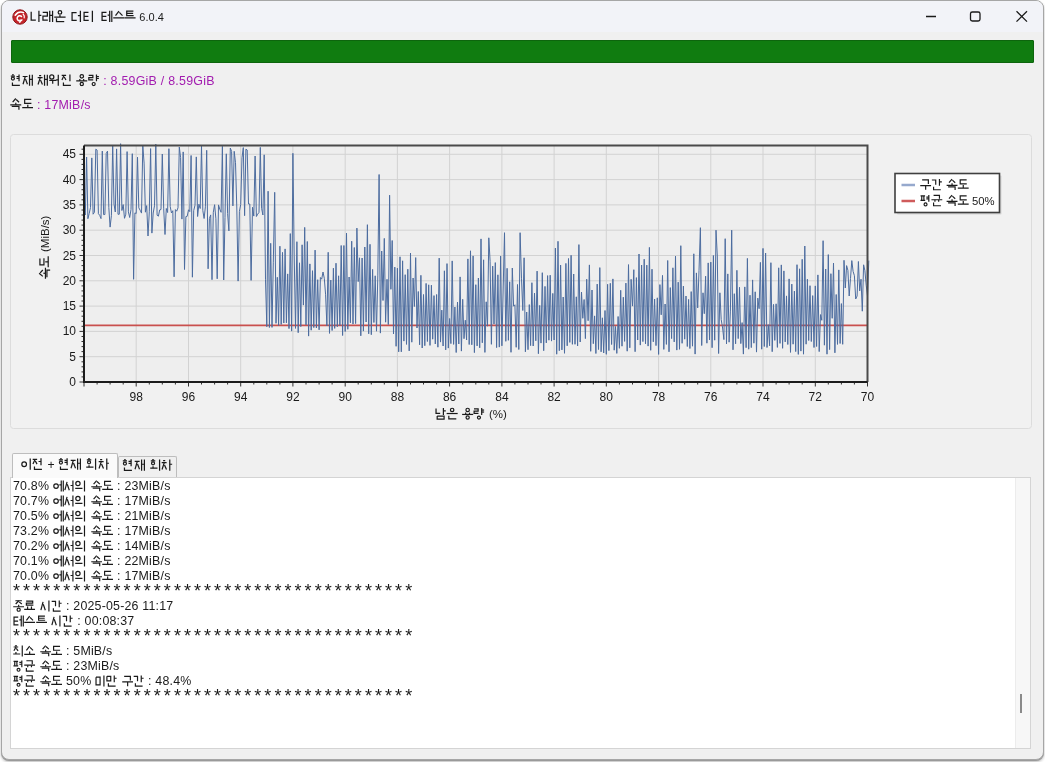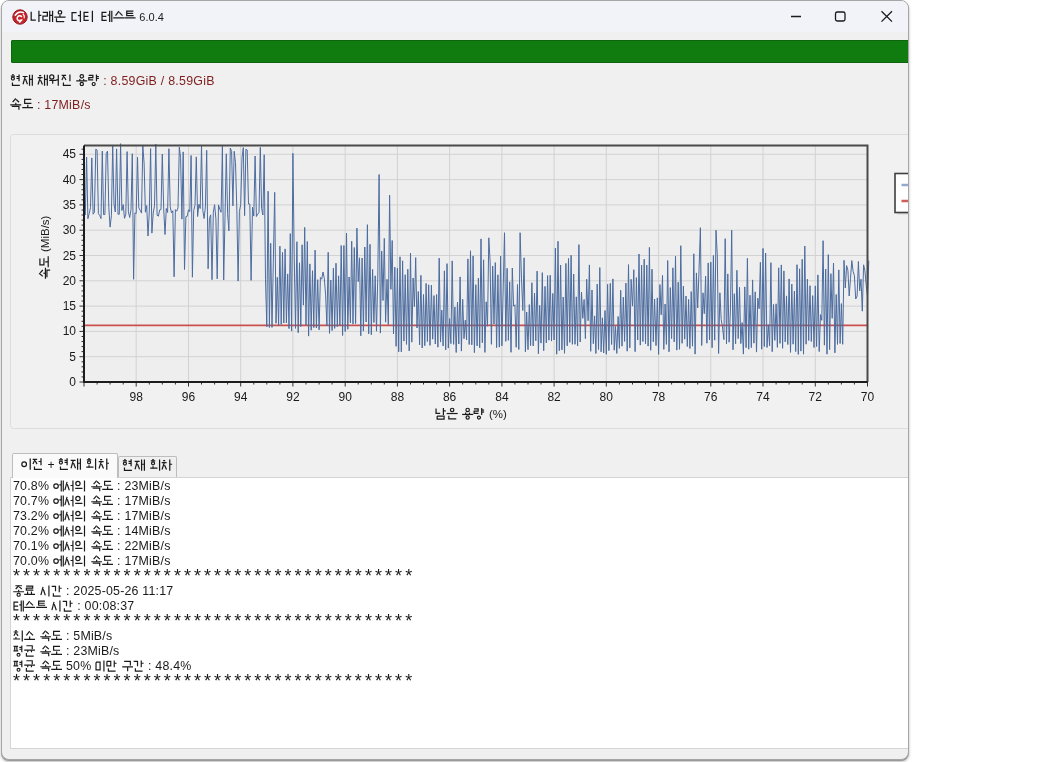--- a/index.html
+++ b/index.html
@@ -1,26 +1,26 @@
 <!DOCTYPE html>
 <html><head><meta charset="utf-8"><style>
 * { margin:0; padding:0; box-sizing:border-box; }
 html,body { width:1045px; height:762px; background:#fff; font-family:"Liberation Sans",sans-serif; }
-#win { position:relative; width:908px; height:760px; margin:0 1px 0 1px; background:#f0f0f0;
+#win { position:relative; width:1043px; height:760px; margin:0 1px 0 1px; background:#f0f0f0;
   border:1px solid #a6a6a6; border-radius:8px; overflow:hidden;
   box-shadow:0 1px 0 #9a9a9a, 0 2px 3px rgba(0,0,0,.28); }
 #tb { position:absolute; left:0; top:0; width:100%; height:31px; background:#f2f3f8; }
 #title { position:absolute; left:28px; top:9px; font-size:12.2px; color:#1a1a1a; white-space:nowrap; }
 .k { width:11.6px; height:12.4px; color:#1a1a1a; vertical-align:-1.6px; }
 .ks { display:inline-block; width:4.2px; }
 #title .k { width:11.9px; height:12.7px; }
 #title .ks { width:5.6px; }
 #pbar { position:absolute; left:9px; top:39px; width:1023px; height:23px;
   background:#107c10; border:1px solid #0d650d; border-radius:1px; }
-.info { position:absolute; left:8px; font-size:12.4px; letter-spacing:0.25px; color:#7f1d1d; white-space:nowrap; }
+.info { position:absolute; left:8px; font-size:12.4px; letter-spacing:0.25px; color:#a21caf; white-space:nowrap; }
 text { font-family:"Liberation Sans",sans-serif; }
 #tabs { position:absolute; left:10px; top:452px; height:24px; }
 #tabs .k { width:11.7px; }
 #tabs .ks { width:4.6px; }
 .tab { position:absolute; font-size:12.2px; color:#1a1a1a; white-space:nowrap; text-align:center; }
 #tab1 { left:0; top:0; width:106px; height:25px; background:#fafafa;
   border:1px solid #bdbdbd; border-bottom:none; border-radius:2px 2px 0 0; padding-top:4px; z-index:3; }
 #tab2 { left:106px; top:3px; width:59px; height:21px; background:#f0f0f0;
   border:1px solid #bdbdbd; border-bottom:none; border-radius:2px 2px 0 0; padding-top:2px; z-index:1; }
 #logpanel { position:absolute; left:8px; top:476px; width:1021px; height:272px;
@@ -582,20 +582,31 @@
             <use href="#g18"></use>
           </svg><svg class="k">
             <use href="#g13"></use>
           </svg><svg class="k">
             <use href="#g23"></use>
           </svg><span class="ks"></span><svg class="k">
             <use href="#g15"></use>
           </svg><svg class="k">
             <use href="#g7"></use>
           </svg><span> : 17MiB/s</span></div>
+        <div class="ln"><span>70.5% </span><svg class="k">
+            <use href="#g18"></use>
+          </svg><svg class="k">
+            <use href="#g13"></use>
+          </svg><svg class="k">
+            <use href="#g23"></use>
+          </svg><span class="ks"></span><svg class="k">
+            <use href="#g15"></use>
+          </svg><svg class="k">
+            <use href="#g7"></use>
+          </svg><span> : 21MiB/s</span></div>
         <div class="ln"><span>73.2% </span><svg class="k">
             <use href="#g18"></use>
           </svg><svg class="k">
             <use href="#g13"></use>
           </svg><svg class="k">
             <use href="#g23"></use>
           </svg><span class="ks"></span><svg class="k">
             <use href="#g15"></use>
           </svg><svg class="k">
             <use href="#g7"></use>

